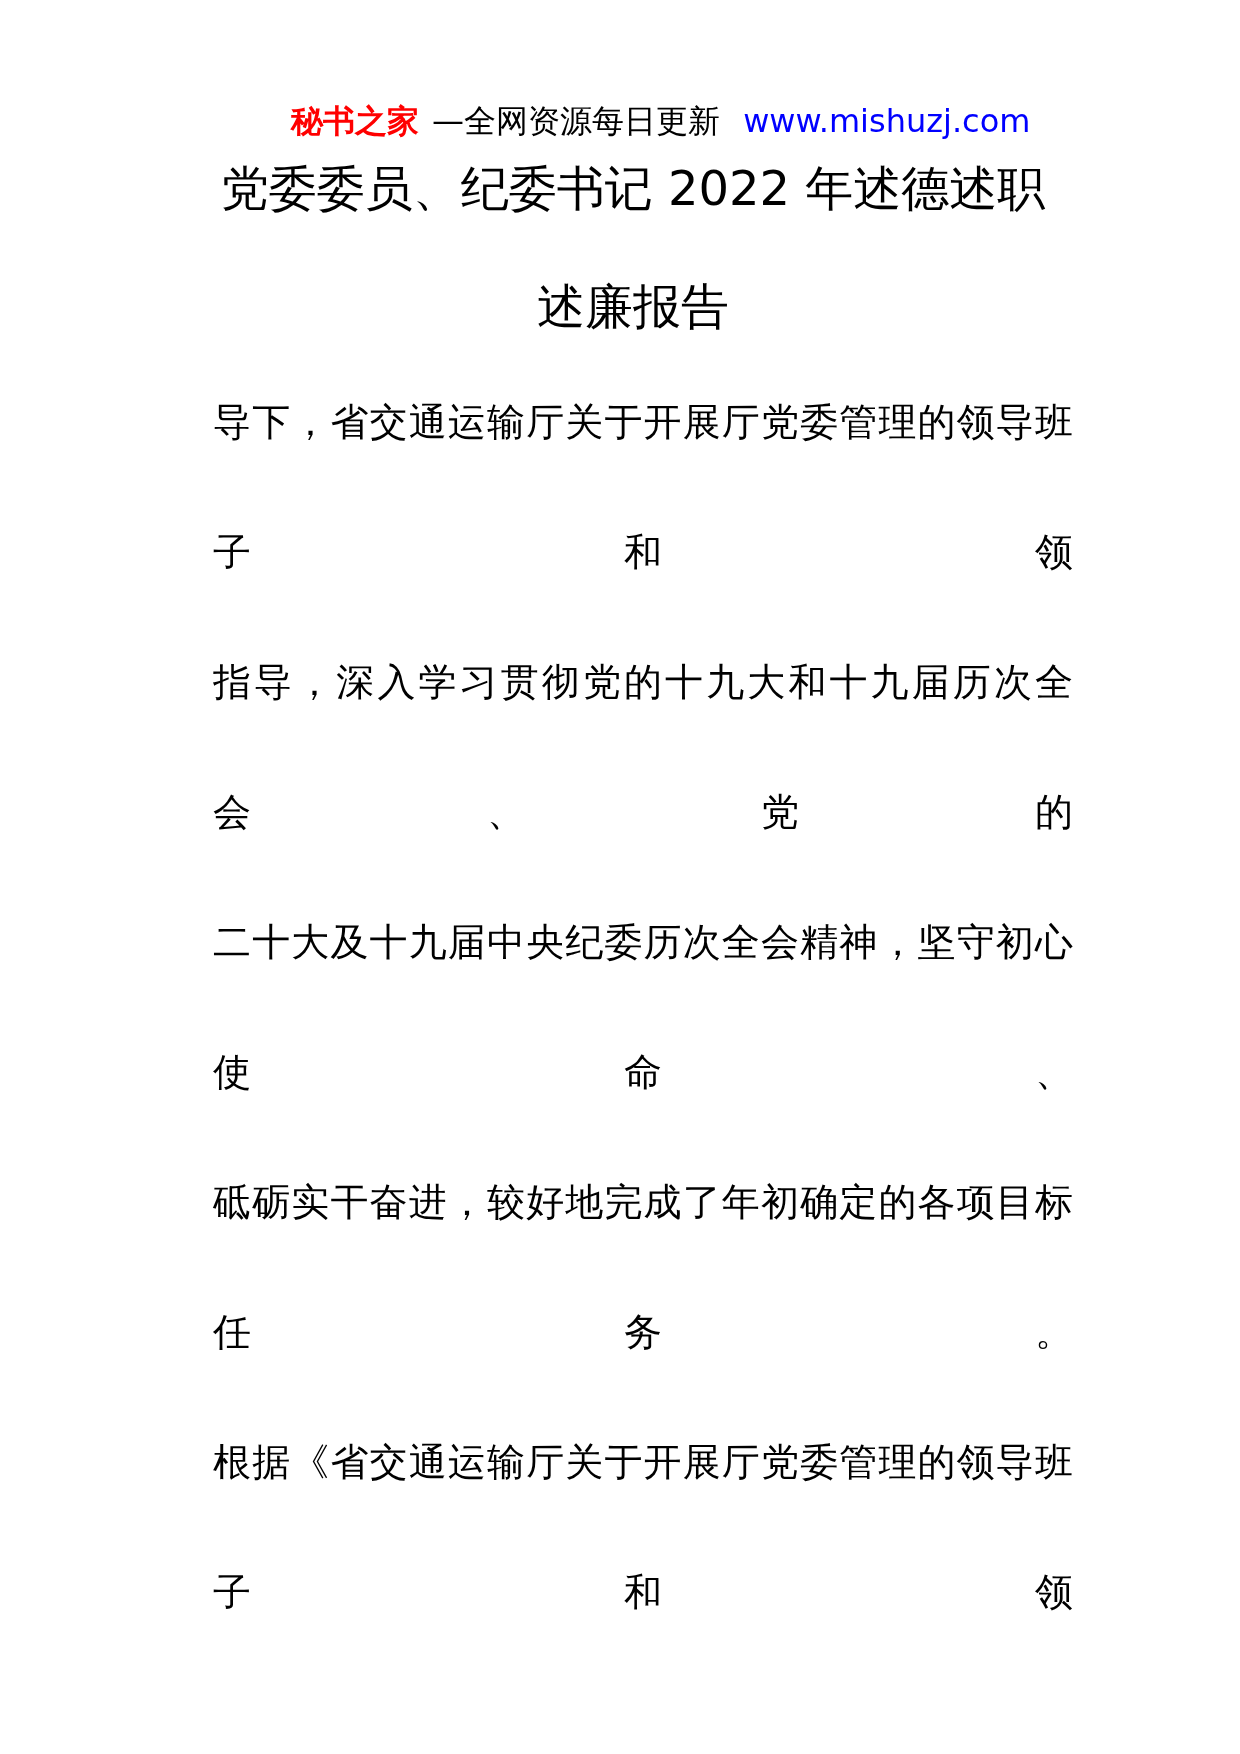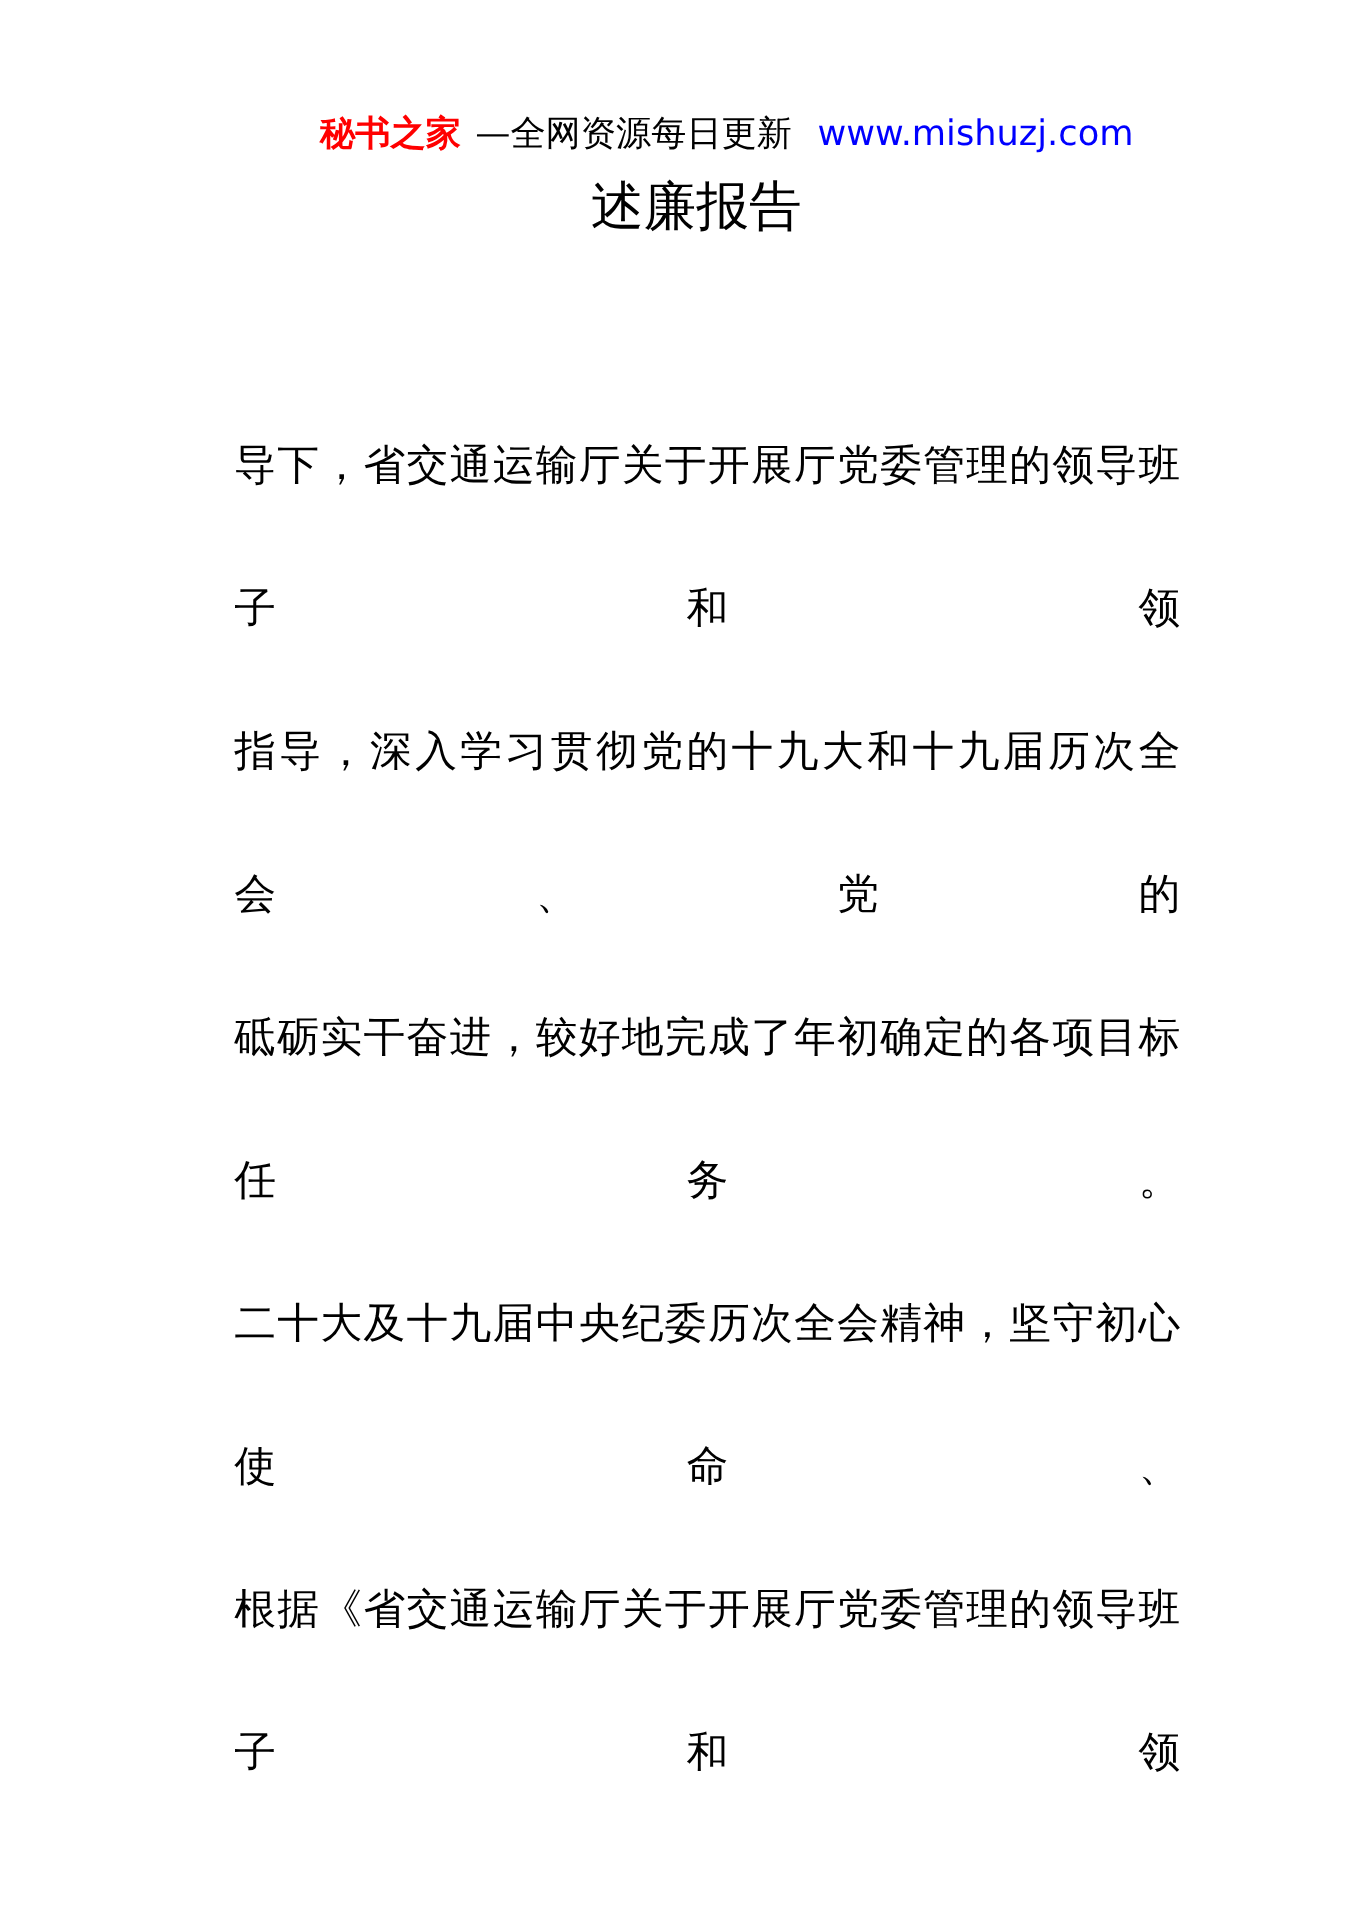--- a/index.html
+++ b/index.html
@@ -69,25 +69,26 @@
 </head>
 <body>
 
 <div class="page">
 
   <div class="header-line">
     <span class="brand">秘书之家</span><span class="tagline">—全网资源每日更新 </span><span class="url">www.mishuzj.com</span>
   </div>
 
   <div class="doc-title">
+    <div class="title-line">党委委员、纪委书记 2022 年述德述职</div>
     <div class="title-line">述廉报告</div>
   </div>
 
   <div class="doc-body">
     <div class="line">导下，省交通运输厅关于开展厅党委管理的领导班子和领</div>
     <div class="line">指导，深入学习贯彻党的十九大和十九届历次全会、党的</div>
+    <div class="line">二十大及十九届中央纪委历次全会精神，坚守初心使命、</div>
     <div class="line">砥砺实干奋进，较好地完成了年初确定的各项目标任务。</div>
-    <div class="line">二十大及十九届中央纪委历次全会精神，坚守初心使命、</div>
     <div class="line">根据《省交通运输厅关于开展厅党委管理的领导班子和领</div>
 
   </div>
 
 </div>
 
 </body></html>

